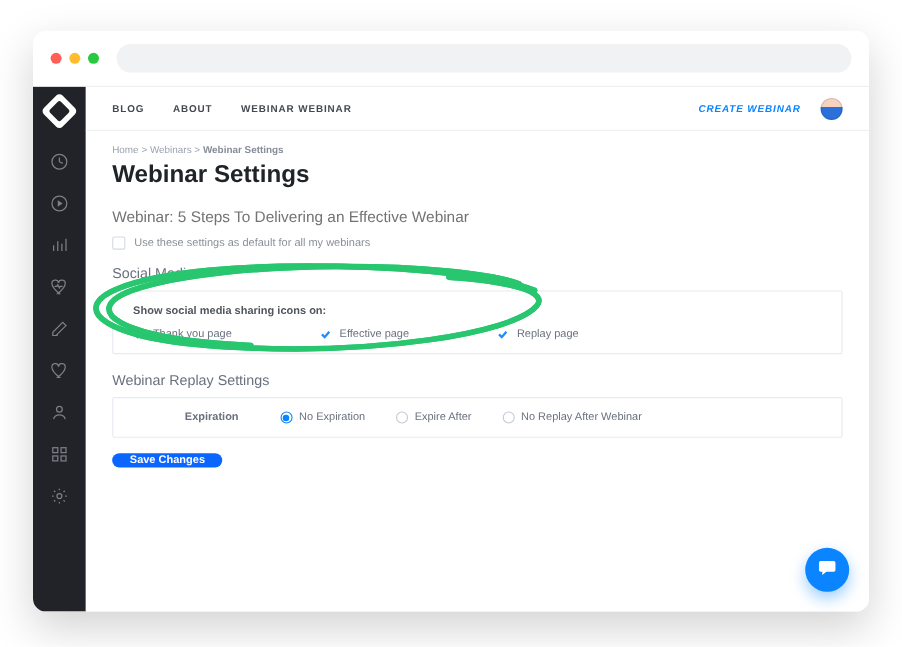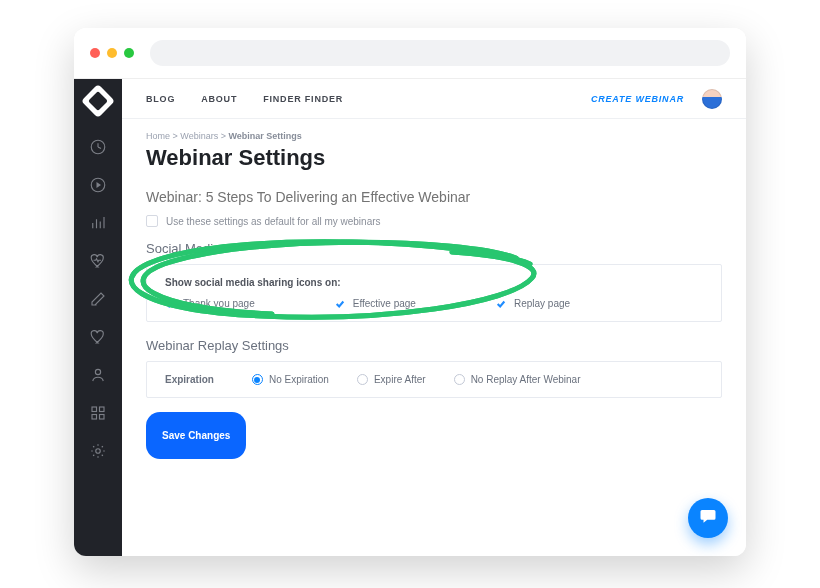--- a/index.html
+++ b/index.html
@@ -4,21 +4,21 @@
 <style>
   * { box-sizing: border-box; margin: 0; padding: 0; }
   body {
     font-family: -apple-system, BlinkMacSystemFont, "Segoe UI", Helvetica, Arial, sans-serif;
     background: #fff;
     width: 820px;
     height: 588px;
     color: #333;
   }
   .window {
-    width: 672px;
+    width: 760px;
     margin: 28px auto 0 auto;
     background: #fff;
     border-radius: 12px;
     box-shadow: 0 14px 40px rgba(0,0,0,0.18);
     overflow: hidden;
     position: relative;
   }
 
   
   .chrome {
@@ -149,21 +149,21 @@
     margin-bottom: 10px;
   }
   .opts-row { display:flex; gap: 80px; align-items:center;}
   .opt { display:flex; align-items:center; gap:8px; font-size:10px; color:#6a717e;}
   .tick {
     width: 10px; height: 10px;
     display:inline-block;
   }
   .tick svg { width:10px; height:10px; stroke:#1f8cff; stroke-width:2.5; fill:none;}
 
-  .replay-row { display:flex; align-items:center; gap: 28px; font-size:10px; color:#6a717e;}
+  .replay-row { display:flex; align-items:center; gap: 28px; font-size:10px; color:#6a717e;margin-left:47px;}
   .replay-row .exp-label { font-weight:600; margin-right: 10px;}
   .radio {
     width: 11px; height: 11px; border-radius:50%;
     border:1.5px solid #c3c9d6; display:inline-flex; align-items:center; justify-content:center;
     margin-right:6px;
     flex: 0 0 auto;
   }
   .radio.selected { border-color:#0a84ff; }
   .radio.selected::after{
     content:""; width:6px; height:6px; border-radius:50%; background:#0a84ff;
@@ -171,21 +171,21 @@
   .ropt { display:flex; align-items:flex-start;}
 
   .save-btn {
     margin-top: 14px;
     background: #0a66ff;
     color: #fff;
     font-size: 10px;
     font-weight: 700;
     border: none;
     border-radius: 14px;
-    padding: 18px 16px;
+    padding: 1px 16px;
     cursor: pointer;
   }
 
   
   .highlight-wrap { position: relative; }
   .scribble {
     position: absolute;
     left: -34px; top: -30px;
     width: 440px; height: 90px;
     pointer-events: none;
@@ -282,21 +282,21 @@
             <path d="M12 3v2M12 19v2M3 12h2M19 12h2M5.5 5.5l1.5 1.5M17 17l1.5 1.5M18.5 5.5 17 7M7 17l-1.5 1.5"></path>
           </svg>
       </div>
     </div>
 
     <div class="content">
 
       <div class="topnav">
         <span class="nav-item">BLOG</span>
         <span class="nav-item">ABOUT</span>
-        <span class="nav-item">FINDER FINDER</span>
+        <span class="nav-item">WEBINAR WEBINAR</span>
         <span class="spacer"></span>
         <span class="create-link">CREATE WEBINAR</span>
         <div class="avatar"></div>
       </div>
 
       <div class="page">
 
         <div class="breadcrumb">
           <span>Home</span>
           <span>&gt;</span>

